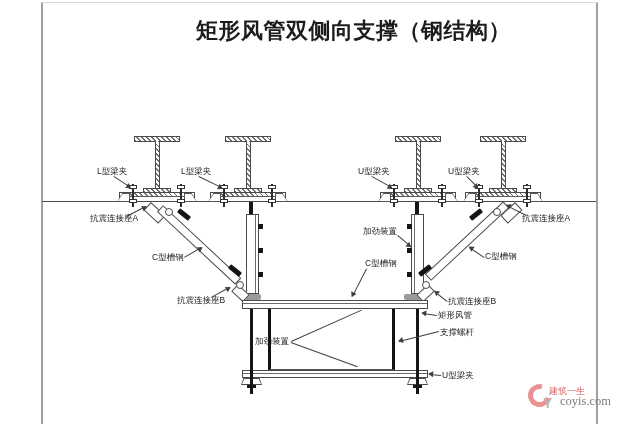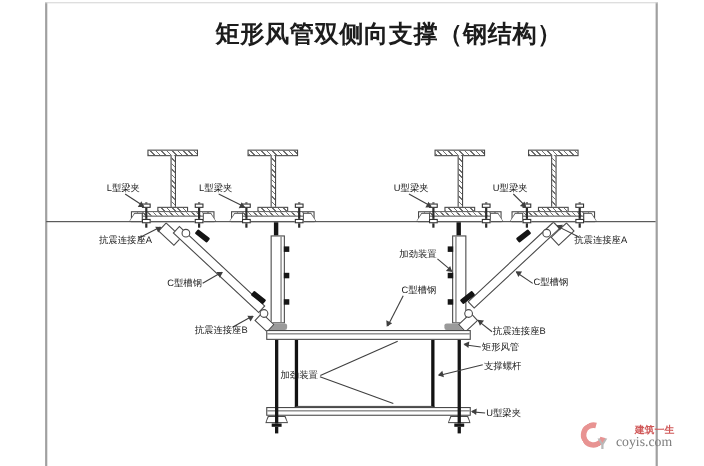--- a/index.html
+++ b/index.html
@@ -39,21 +39,21 @@
   
   .lbl { position: absolute; font-size: 8.5px; line-height: 1.05; white-space: nowrap; color: #1c1c1c; z-index: 6; letter-spacing: 0; }
   .leader { position: absolute; height: 0; border-top: 1px solid #3f3f3f; transform-origin: left top; z-index: 5; }
   .leader.arrow::after { content: ""; position: absolute; right: -1px; top: -3.5px;
     border-left: 5px solid #3f3f3f; border-top: 3px solid transparent; border-bottom: 3px solid transparent; }
   .trap { position: absolute; background: #4a4a4a; clip-path: polygon(12% 0, 88% 0, 100% 100%, 0 100%); }
   .trap::after { content:""; position:absolute; inset:1px; background:#fff; clip-path:inherit; }
   
   .wm-c { position: absolute; left: 528px; top: 384px; width: 23px; height: 23px; border: 5px solid #e89392; border-radius: 50%; border-right-color: transparent; transform: rotate(-30deg); z-index: 7; }
   .wm-y { position: absolute; left: 543px; top: 395px; font-size: 14px; font-weight: bold; color: #b9b9b9; z-index: 7; }
-  .wm-brand { position: absolute; left: 577px; top: 385px; font-size: 9px; font-weight: bold; color: #d05858; z-index: 7; }
+  .wm-brand { position: absolute; left: 549px; top: 385px; font-size: 9px; font-weight: normal; color: #d05858; z-index: 7; }
   .wm-site { position: absolute; left: 560px; top: 394px; font-size: 12.5px; color: #7d7d7d; font-family: "Liberation Serif", serif; z-index: 7; }
   .title { position: absolute; left: 196px; top: 16px; font-size: 22px; font-weight: bold; letter-spacing: 0.5px; white-space: nowrap; z-index: 6; }
 </style>
 </head>
 <body>
 
 <div id="stage">
 
   <div class="vln" style="left:41px; top:2px; height:422px; border-left:2px solid #a0a0a0;"></div>
   <div class="vln" style="left:596px; top:2px; height:422px; border-left:2px solid #a0a0a0;"></div>

